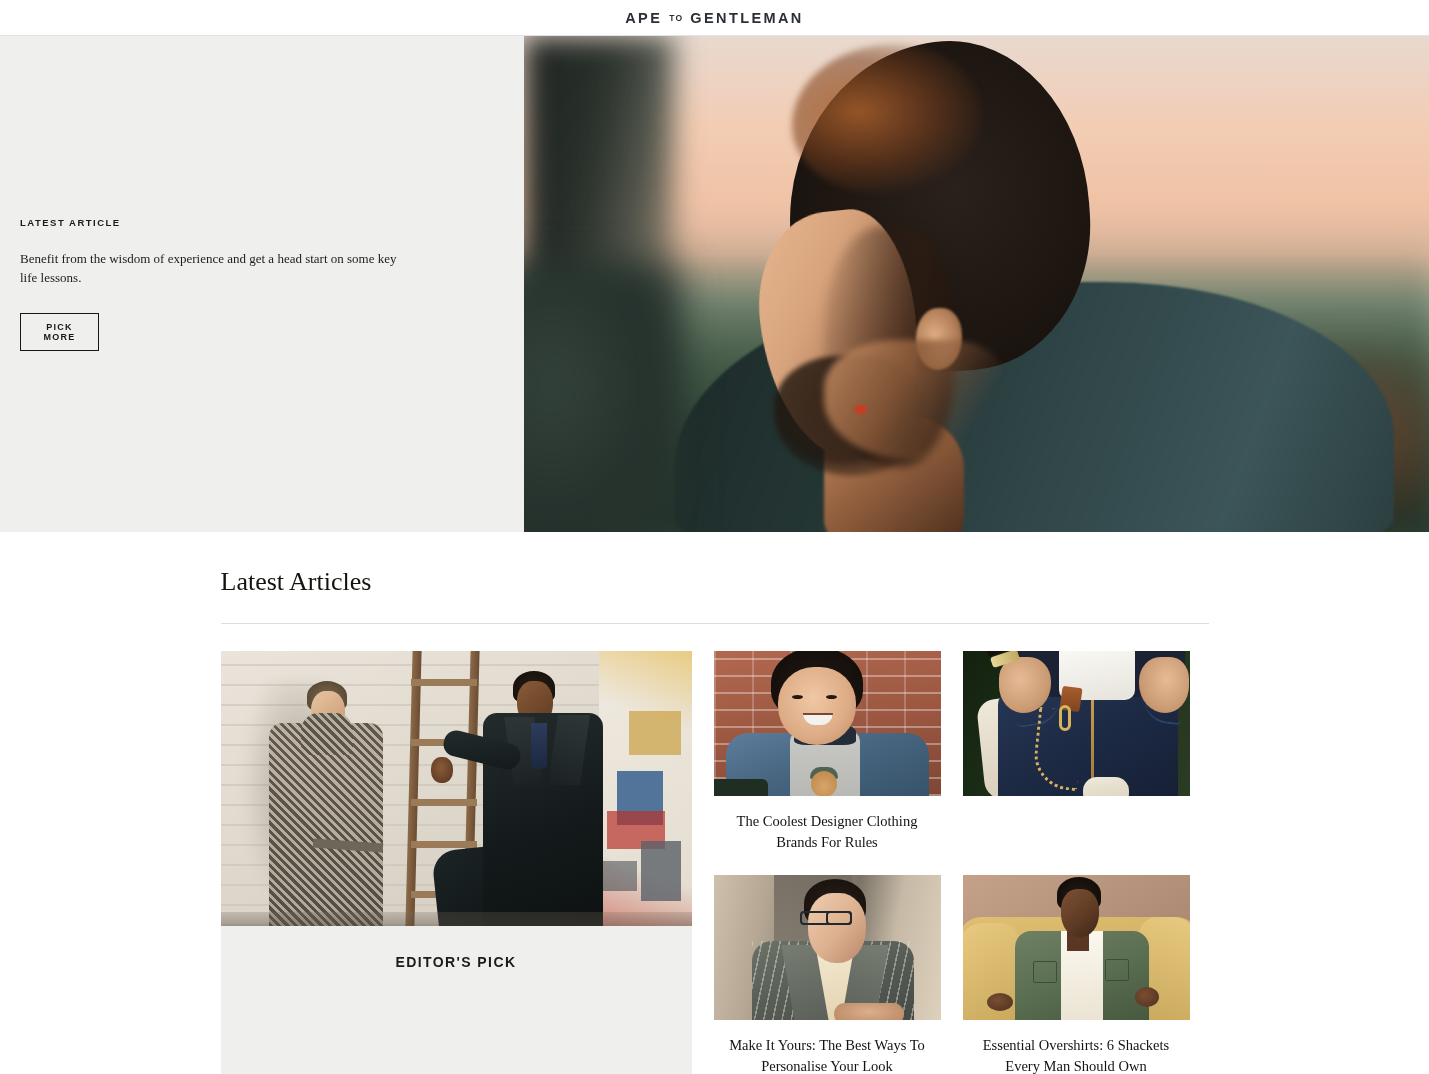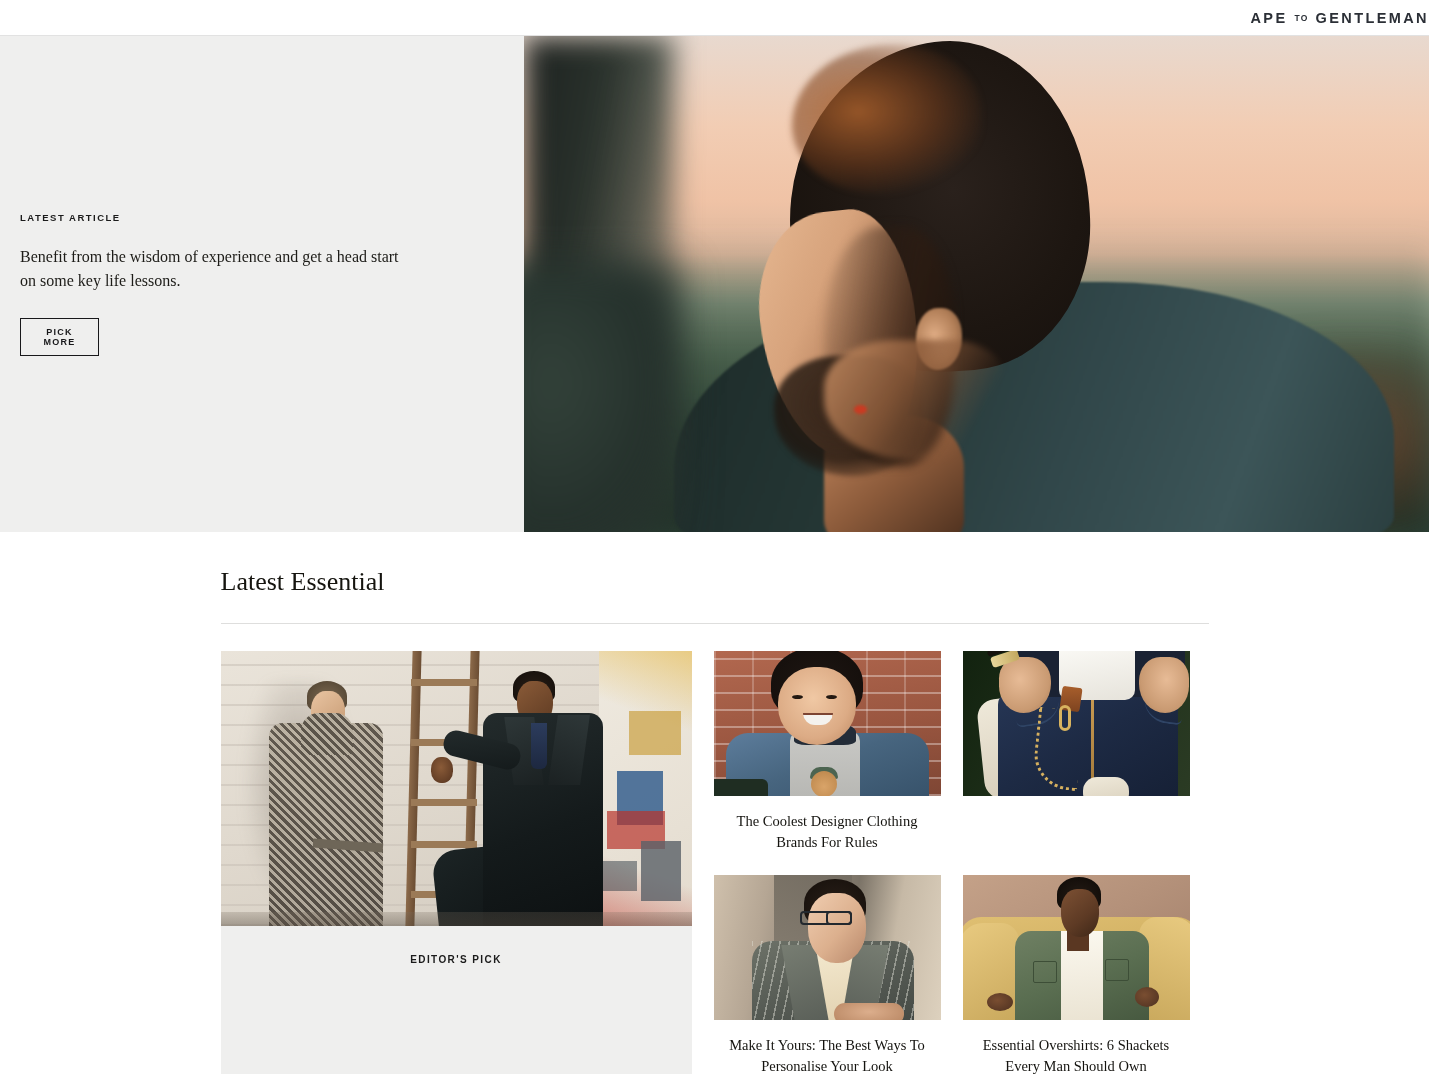--- a/index.html
+++ b/index.html
@@ -14,21 +14,21 @@
   }
 
   
   .site-header {
     height: 36px;
     width: 100%;
     background: #ffffff;
     border-bottom: 1px solid #e2e2e2;
     display: flex;
     align-items: center;
-    justify-content: flex-end;
+    justify-content: center;
     position: relative;
   }
   .logo {
     display: flex;
     align-items: baseline;
     gap: 7px;
     letter-spacing: 2.4px;
     font-weight: 700;
     font-size: 14.5px;
     color: #2b2f36;
@@ -69,21 +69,21 @@
     font-family: "Liberation Serif", serif;
     font-size: 33px;
     line-height: 1.28;
     font-weight: 400;
     color: #14130f;
     letter-spacing: 0.1px;
     max-width: 400px;
   }
   .hero-dek {
     font-family: "Liberation Serif", serif;
-    font-size: 16px;
+    font-size: 13px;
     line-height: 1.45;
     color: #1d1c18;
     max-width: 392px;
   }
   .read-more {
     margin-top: 26px;
     border: 1px solid #18181a;
     background: transparent;
     color: #18181a;
     font-size: 9px;
@@ -249,21 +249,21 @@
   .feature-photo {
     width: 471px; height: 275px;
     position: relative; overflow: hidden;
     background: #d9d4cc;
   }
   .feature-body {
     padding: 28px 28px 10px;
     text-align: center;
   }
   .pick-eyebrow {
-    font-size: 10px;
+    font-size: 14px;
     letter-spacing: 1.4px;
     font-weight: 600;
     color: #1b1b1b;
     text-transform: uppercase;
   }
   .feature-title {
     font-family: "Liberation Serif", serif;
     font-size: 28px;
     line-height: 1.32;
     font-weight: 400;
@@ -630,21 +630,21 @@
       <div class="hp-foreblur"></div>
       <div class="hp-foreblur2"></div>
     </div>
   </div>
 
 </section>
 
 <section class="section">
   <div class="section-inner">
 
-    <h2 class="section-title">Latest Essential</h2>
+    <h2 class="section-title">Latest Articles</h2>
     <div class="section-rule"></div>
 
     <div class="grid">
 
       <article class="feature-card">
         <div class="feature-photo">
           <div class="ph fw-wall"></div>
           <div class="ph fw-shadow"></div>
           <div class="ph fw-art"></div>
           <div class="ph fw-art-b3"></div>

